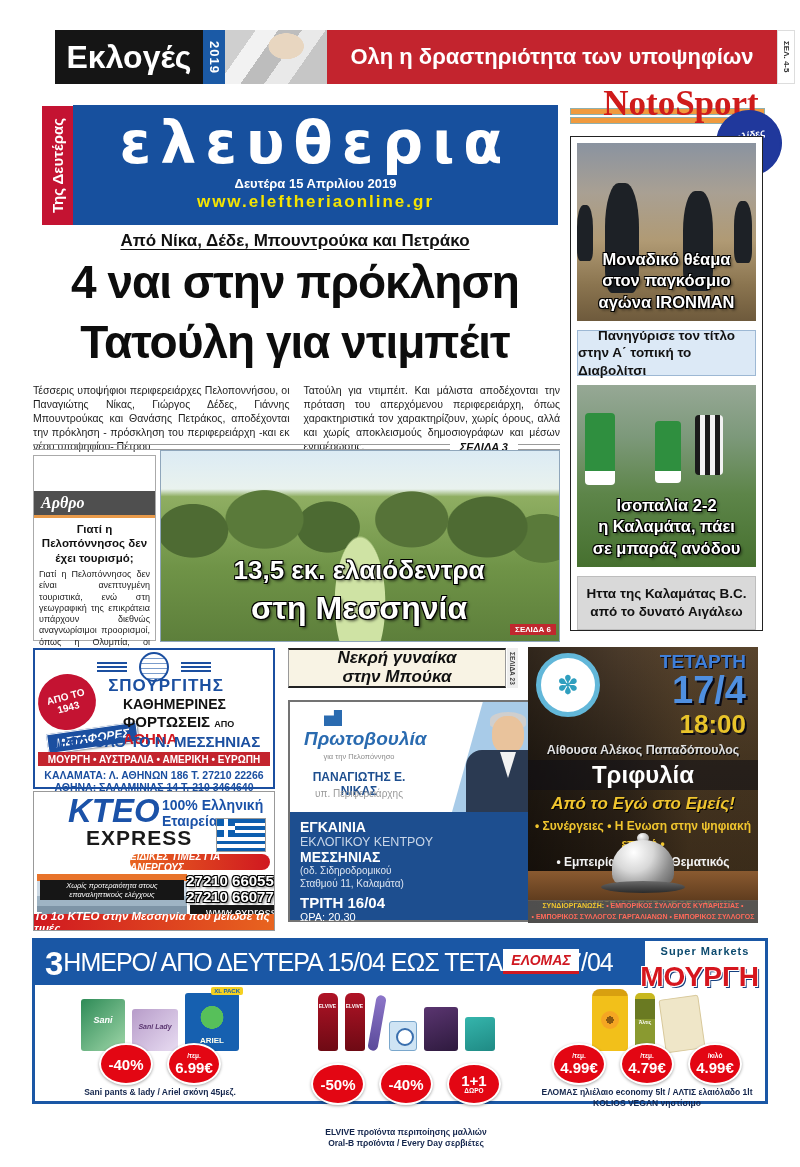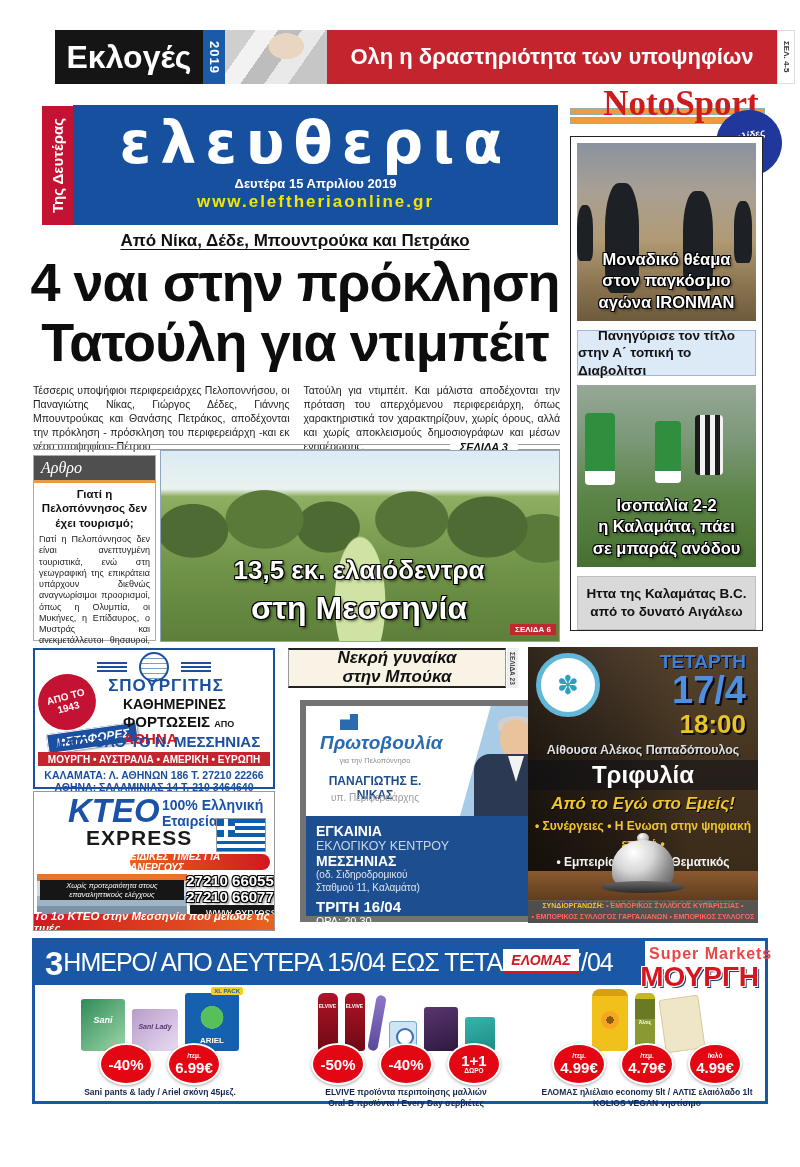--- a/index.html
+++ b/index.html
@@ -34,34 +34,34 @@
   .masthead-blue{left:73px;top:105px;width:485px;height:120px;background:#17509e;
                  display:flex;flex-direction:column;align-items:center;justify-content:flex-start;}
   .mh-title{font-family:"DejaVu Sans",sans-serif;font-weight:bold;color:#fff;
             font-size:57px;letter-spacing:9px;line-height:1.1;margin-top:6px;transform:scaleY(1.04);}
   .mh-date{color:#fff;font-size:13px;font-weight:bold;margin-top:2px;}
   .mh-site{color:#f5e400;font-size:17px;font-weight:bold;letter-spacing:2px;margin-top:1px;}
 
   
   .kicker{left:30px;top:231px;width:530px;text-align:center;font-size:17px;font-weight:bold;
           text-decoration:underline;text-underline-offset:3px;}
-  .headline{left:30px;top:252px;width:530px;text-align:center;font-size:54px;font-weight:bold;
+  .headline{left:30px;top:252px;width:530px;text-align:center;font-size:46px;font-weight:bold;
             letter-spacing:-1px;line-height:60px;color:#0d0d0d;}
   .lead-body{left:33px;top:383px;width:527px;display:flex;gap:14px;}
   .lead-col{flex:1;font-size:10.5px;line-height:1.34;text-align:justify;color:#1c1c1c;}
   .pageref-row{left:33px;top:441px;width:527px;display:flex;align-items:center;}
   .rule{flex:1;height:4px;border-top:1px solid #9a9a9a;border-bottom:1px solid #9a9a9a;}
   .rule-short{flex:0 0 42px;height:4px;border-top:1px solid #9a9a9a;border-bottom:1px solid #9a9a9a;}
   .pageref{margin:0 10px;font-size:11px;font-weight:bold;font-style:italic;}
 
   
   .arthro{left:33px;top:455px;width:121px;height:184px;border:1px solid #aaa;background:#fff;}
   .arthro-head{height:24px;background:#4f4f4f;border-bottom:3px solid #e89a4a;color:#fff;
-               font-family:"Liberation Serif",serif;font-style:italic;font-weight:normal;
-               font-size:16px;display:flex;align-items:center;padding-left:7px;}
+               font-family:"Liberation Serif",serif;font-style:italic;font-weight:bold;
+               font-size:16px;display:flex;align-items:center;padding-left:7px;margin-top:35px;}
   .arthro-title{font-size:11.5px;font-weight:bold;text-align:center;padding:4px 4px 2px;line-height:1.25;}
   .arthro-body{font-size:9px;line-height:1.25;text-align:justify;padding:2px 5px;color:#222;}
   .arthro-ref{font-size:10px;font-weight:bold;font-style:italic;text-align:right;padding-right:6px;}
 
   
   .olive{left:160px;top:450px;width:398px;height:190px;border:1px solid #8fa6bb;
      background:
       radial-gradient(46px 120px at 50% 80%, #cfe3a4 54%, transparent 56%),
       radial-gradient(58px 44px at 8% 42%, #4e6b33 60%, transparent 62%),
       radial-gradient(64px 48px at 26% 36%, #5a7a3a 60%, transparent 62%),
@@ -153,21 +153,21 @@
   
   .bouka{left:288px;top:648px;width:216px;height:36px;background:#f8f3e4;
          border-top:2px solid #222;border-bottom:2px solid #222;border-left:1px solid #999;border-right:1px solid #999;
          display:flex;flex-direction:column;align-items:center;justify-content:center;
          font-size:17px;font-weight:bold;font-style:italic;line-height:1.1;}
   .bouka-tab{left:507px;top:648px;width:11px;height:40px;background:#eee;color:#444;
              font-size:6.5px;font-weight:bold;writing-mode:vertical-rl;
              display:flex;align-items:center;justify-content:center;}
 
   
-  .nikas{left:300px;top:700px;width:276px;height:222px;background:#fff;border:6px solid #737373;box-sizing:border-box;}
+  .nikas{left:288px;top:700px;width:276px;height:222px;background:#fff;border:2px solid #737373;box-sizing:border-box;}
   .nk-top{position:relative;height:110px;overflow:hidden;}
   .nk-photo-bg{position:absolute;right:0;top:0;width:110px;height:110px;background:#a8cbe8;
                clip-path:polygon(28% 0,100% 0,100% 100%,0 100%);}
   .p-head{position:absolute;right:38px;top:14px;width:32px;height:38px;background:#e9c39c;border-radius:45%;}
   .p-hair{position:absolute;right:36px;top:10px;width:36px;height:16px;background:#cfcfcf;border-radius:50% 50% 20% 20%;}
   .p-body{position:absolute;right:12px;top:48px;width:84px;height:62px;background:#2b3a52;border-radius:16px 16px 0 0;}
   .p-shirt{position:absolute;right:46px;top:50px;width:16px;height:26px;background:#f2f2f2;
            clip-path:polygon(0 0,100% 0,50% 100%);}
   .nk-icon{position:absolute;left:34px;top:8px;width:18px;height:16px;background:#2a6bb0;
            clip-path:polygon(0 35%,55% 35%,55% 0,100% 0,100% 100%,0 100%);}
@@ -223,22 +223,22 @@
   
   .sm{left:32px;top:938px;width:736px;height:166px;border:3px solid #1a57a5;background:#fff;box-sizing:border-box;}
   .sm-header{position:absolute;left:0;right:0;top:0;height:44px;background:#1a57a5;}
   .sm-duration{position:absolute;left:10px;top:4px;color:#fff;white-space:nowrap;}
   .sm-duration .big{font-size:33px;font-weight:bold;vertical-align:-4px;}
   .sm-duration .rest{font-size:25px;font-weight:400;letter-spacing:-1px;}
   .sm-elomas{position:absolute;left:468px;top:8px;width:76px;height:22px;background:#fff;
              border-bottom:3px solid #d01820;display:flex;align-items:center;justify-content:center;
              color:#d01820;font-size:14px;font-weight:bold;font-style:italic;}
   .sm-right{position:absolute;right:0;top:0;width:120px;height:62px;background:#fff;}
-  .sm-chain1{position:absolute;right:4px;top:4px;width:112px;text-align:center;color:#ef4444;
-             font-size:16px;font-weight:bold;letter-spacing:1px;white-space:nowrap;}
+  .sm-chain1{position:absolute;right:4px;top:4px;width:112px;text-align:center;color:#0c4a6e;
+             font-size:11px;font-weight:bold;letter-spacing:1px;white-space:nowrap;}
   .sm-chain2{position:absolute;right:6px;top:20px;font-size:28px;font-weight:bold;color:#d6161e;z-index:5;
              text-shadow:-1px -1px 0 #fff,1px -1px 0 #fff,-1px 1px 0 #fff,1px 1px 0 #fff,2px 2px 0 #15407f;}
   .sm-group{position:absolute;top:46px;display:flex;flex-direction:column;align-items:center;}
   .sm-products{height:64px;display:flex;align-items:flex-end;gap:7px;}
   .sm-badges{display:flex;gap:14px;margin-top:-8px;z-index:4;}
   .badge{min-width:50px;height:38px;background:#e30613;border-radius:50%;border:2px solid #fff;
          box-shadow:0 1px 3px rgba(0,0,0,.35);color:#fff;display:flex;flex-direction:column;
          align-items:center;justify-content:center;line-height:1;}
   .b-val{font-size:15px;font-weight:bold;}
   .b-unit{font-size:6.5px;font-weight:bold;}
@@ -479,21 +479,21 @@
           <span class="b-val">-40%</span>
         </div>
         <div class="badge">
           <span class="b-unit">/τεμ.</span>
           <span class="b-val">6.99€</span>
         </div>
       </div>
       <div class="sm-caption">Sani pants &amp; lady / Ariel σκόνη 45μεζ.</div>
     </div>
 
-    <div class="sm-group" style="left:252px;width:238px;">
+    <div class="sm-group" style="left:252px;width:238px;gap:20px;">
       <div class="sm-products">
         <div class="prod p-elvive">
           <span class="p-label" style="top:10px;font-size:5px;">ELVIVE</span>
         </div>
         <div class="prod p-elvive">
           <span class="p-label" style="top:10px;font-size:5px;">ELVIVE</span>
         </div>
         <div class="prod p-brush"></div>
         <div class="prod p-floss"></div>
         <div class="prod p-ed1"></div>

